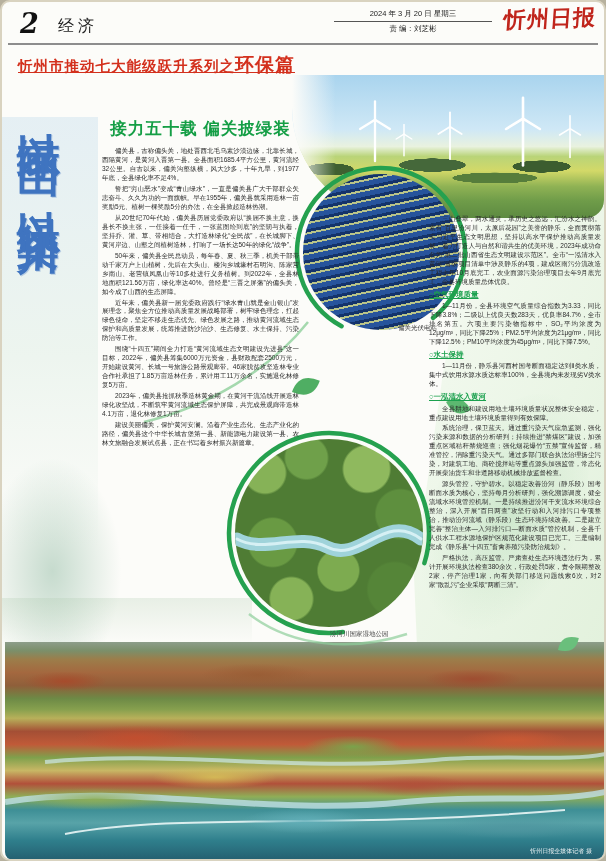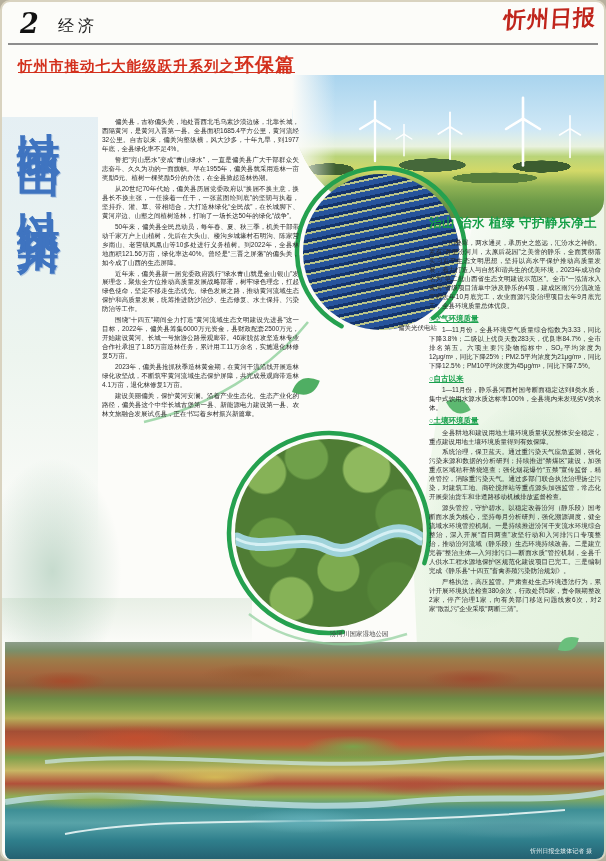--- a/index.html
+++ b/index.html
@@ -104,20 +104,24 @@
   .cap-wetland{left:328px;top:628px;}
   .photo-credit{position:absolute;right:12px;top:845px;z-index:5;font-size:6px;color:rgba(255,255,255,.9);}
 </style>
 </head>
 <body>
 
 <div class="page">
 
   <div class="hdr-num">2</div>
   <div class="hdr-section">经济</div>
+  <div class="hdr-dateblock">
+    <div class="d1">2024 年 3 月 20 日  星期三</div>
+    <div class="d2">责 编：刘芝彬</div>
+  </div>
   <div class="hdr-logo">忻州日报</div>
   <div class="top-rule"></div>
 
   <div class="series">
     <span class="pre">忻州市推动七大能级跃升系列之</span><span class="hl">环保篇</span>
   </div>
 
   <div class="wash-a"></div>
   <div class="wash-b"></div>
   <div class="wash-c"></div>
@@ -191,41 +195,41 @@
     <path d="M306 320 C 268 368, 205 405, 142 420" fill="none" stroke="#8fcf9b" stroke-width="2.5" opacity=".8"></path>
     <path d="M247 612 C 290 645, 350 650, 405 632" fill="none" stroke="#8fcf9b" stroke-width="2.5" opacity=".7"></path>
     <path d="M0 0 q14 -16 30 0 q-14 16 -30 0" fill="#4fae63" transform="translate(290 390) rotate(-22)"></path>
     <path d="M0 0 q12 -14 26 0 q-12 14 -26 0" fill="#5cb870" transform="translate(444 400) rotate(18)"></path>
     <path d="M0 0 q11 -13 24 0 q-11 13 -24 0" fill="#6abf7c" transform="translate(556 648) rotate(-30)"></path>
   </svg>
 
   <div class="v-head">以绿画山　以绿染川</div>
 
   <div class="art-left">
+    <h2>接力五十载  偏关披绿装</h2>
     <div class="body">
       <p>偏关县，古称偏头关，地处晋西北毛乌素沙漠边缘，北靠长城，西隔黄河，是黄河入晋第一县。全县面积1685.4平方公里，黄河流经32公里。自古以来，偏关沟壑纵横，风大沙多，十年九旱，到1977年底，全县绿化率不足4%。</p>
       <p>誓把“穷山恶水”变成“青山绿水”，一直是偏关县广大干部群众矢志奋斗、久久为功的一面旗帜。早在1955年，偏关县就采用造林一亩奖励5元、植树一棵奖励5分的办法，在全县掀起造林热潮。</p>
       <p>从20世纪70年代始，偏关县历届党委政府以“换届不换主意，换县长不换主张，一任接着一任干，一张蓝图绘到底”的坚韧与执着，坚持乔、灌、草、带相结合，大打造林绿化“全民战”，在长城脚下、黄河岸边、山壑之间植树造林，打响了一场长达50年的绿化“战争”。</p>
       <p>50年来，偏关县全民总动员，每年春、夏、秋三季，机关干部带动千家万户上山植树，先后在大头山、楼沟乡城壕村石明沟、陈家营乡南山、老营镇凤凰山等10多处进行义务植树。到2022年，全县林地面积121.56万亩，绿化率达40%。曾经是“三晋之屏藩”的偏头关，如今成了山西的生态屏障。</p>
       <p>近年来，偏关县新一届党委政府践行“绿水青山就是金山银山”发展理念，聚焦全方位推动高质量发展战略部署，树牢绿色理念，扛起绿色使命，坚定不移走生态优先、绿色发展之路，推动黄河流域生态保护和高质量发展，统筹推进防沙治沙、生态修复、水土保持、污染防治等工作。</p>
       <p>围绕“十四五”期间全力打造“黄河流域生态文明建设先进县”这一目标，2022年，偏关县筹集6000万元资金，县财政配套2500万元，开始建设黄河、长城一号旅游公路景观廊带。46家脱贫攻坚造林专业合作社承担了1.85万亩造林任务，累计用工11万余名，实施退化林修复5万亩。</p>
       <p>2023年，偏关县抢抓秋季造林黄金期，在黄河干流沿线开展造林绿化攻坚战，不断筑牢黄河流域生态保护屏障，共完成景观廊带造林4.1万亩，退化林修复1万亩。</p>
       <p>建设美丽偏关，保护黄河安澜。沿着产业生态化、生态产业化的路径，偏关县这个中华长城古堡第一县、新能源电力建设第一县、农林文旅融合发展试点县，正在书写着乡村振兴新篇章。</p>
     </div>
   </div>
 
   <div class="art-right">
-    <h2>治山 治水 植绿  守护静乐净土</h2>
     <div class="body">
       <p>三山叠翠，两水通灵，承历史之悠远，汇汾水之神韵。素有“百里汾河川，太原后花园”之美誉的静乐，全面贯彻落实习近平生态文明思想，坚持以高水平保护推动高质量发展，着力打造人与自然和谐共生的优美环境，2023年成功命名为“第二批山西省生态文明建设示范区”。全市“一泓清水入黄河”省级项目清单中涉及静乐的4项，建成区雨污分流改造工程去年10月底完工，农业面源污染治理项目去年9月底完工，全县环境质量总体优良。</p>
       <p class="sub">○空气环境质量</p>
       <p>1—11月份，全县环境空气质量综合指数为3.33，同比下降3.8%；二级以上优良天数283天，优良率84.7%，全市排名第五。六项主要污染物指标中，SO₂平均浓度为12μg/m³，同比下降25%；PM2.5平均浓度为21μg/m³，同比下降12.5%；PM10平均浓度为45μg/m³，同比下降7.5%。</p>
-      <p class="sub">○自古以来</p>
+      <p class="sub">○水土保持</p>
       <p>1—11月份，静乐县河西村国考断面稳定达到Ⅱ类水质，集中式饮用水源水质达标率100%，全县境内未发现劣Ⅴ类水体。</p>
-      <p class="sub">○土壤环境质量</p>
+      <p class="sub">○一泓清水入黄河</p>
       <p>全县耕地和建设用地土壤环境质量状况整体安全稳定，重点建设用地土壤环境质量得到有效保障。</p>
       <p>系统治理，保卫蓝天。通过重污染天气应急监测，强化污染来源和数据的分析研判；持续推进“禁煤区”建设，加强重点区域秸秆禁烧巡查；强化烟花爆竹“五禁”宣传监督，精准管控，消除重污染天气。通过多部门联合执法治理扬尘污染，对建筑工地、商砼搅拌站等重点源头加强监管，常态化开展柴油货车和非道路移动机械排放监督检查。</p>
       <p>源头管控，守护碧水。以稳定改善汾河（静乐段）国考断面水质为核心，坚持每月分析研判，强化溯源调度，健全流域水环境管控机制。一是持续推进汾河干支流水环境综合整治，深入开展“百日两查”攻坚行动和入河排污口专项整治，推动汾河流域（静乐段）生态环境持续改善。二是建立完善“整治主体—入河排污口—断面水质”管控机制，全县千人供水工程水源地保护区规范化建设项目已完工。三是编制完成《静乐县“十四五”畜禽养殖污染防治规划》。</p>
       <p>严格执法，高压监管。严肃查处生态环境违法行为，累计开展环境执法检查380余次，行政处罚5家，责令限期整改2家，停产治理1家，向有关部门移送问题线索6次，对2家“散乱污”企业采取“两断三清”。</p>
     </div>
   </div>
 
 
   <div class="caption cap-solar">偏关光伏电站</div>
   <div class="caption cap-wetland">汾河川国家湿地公园</div>

